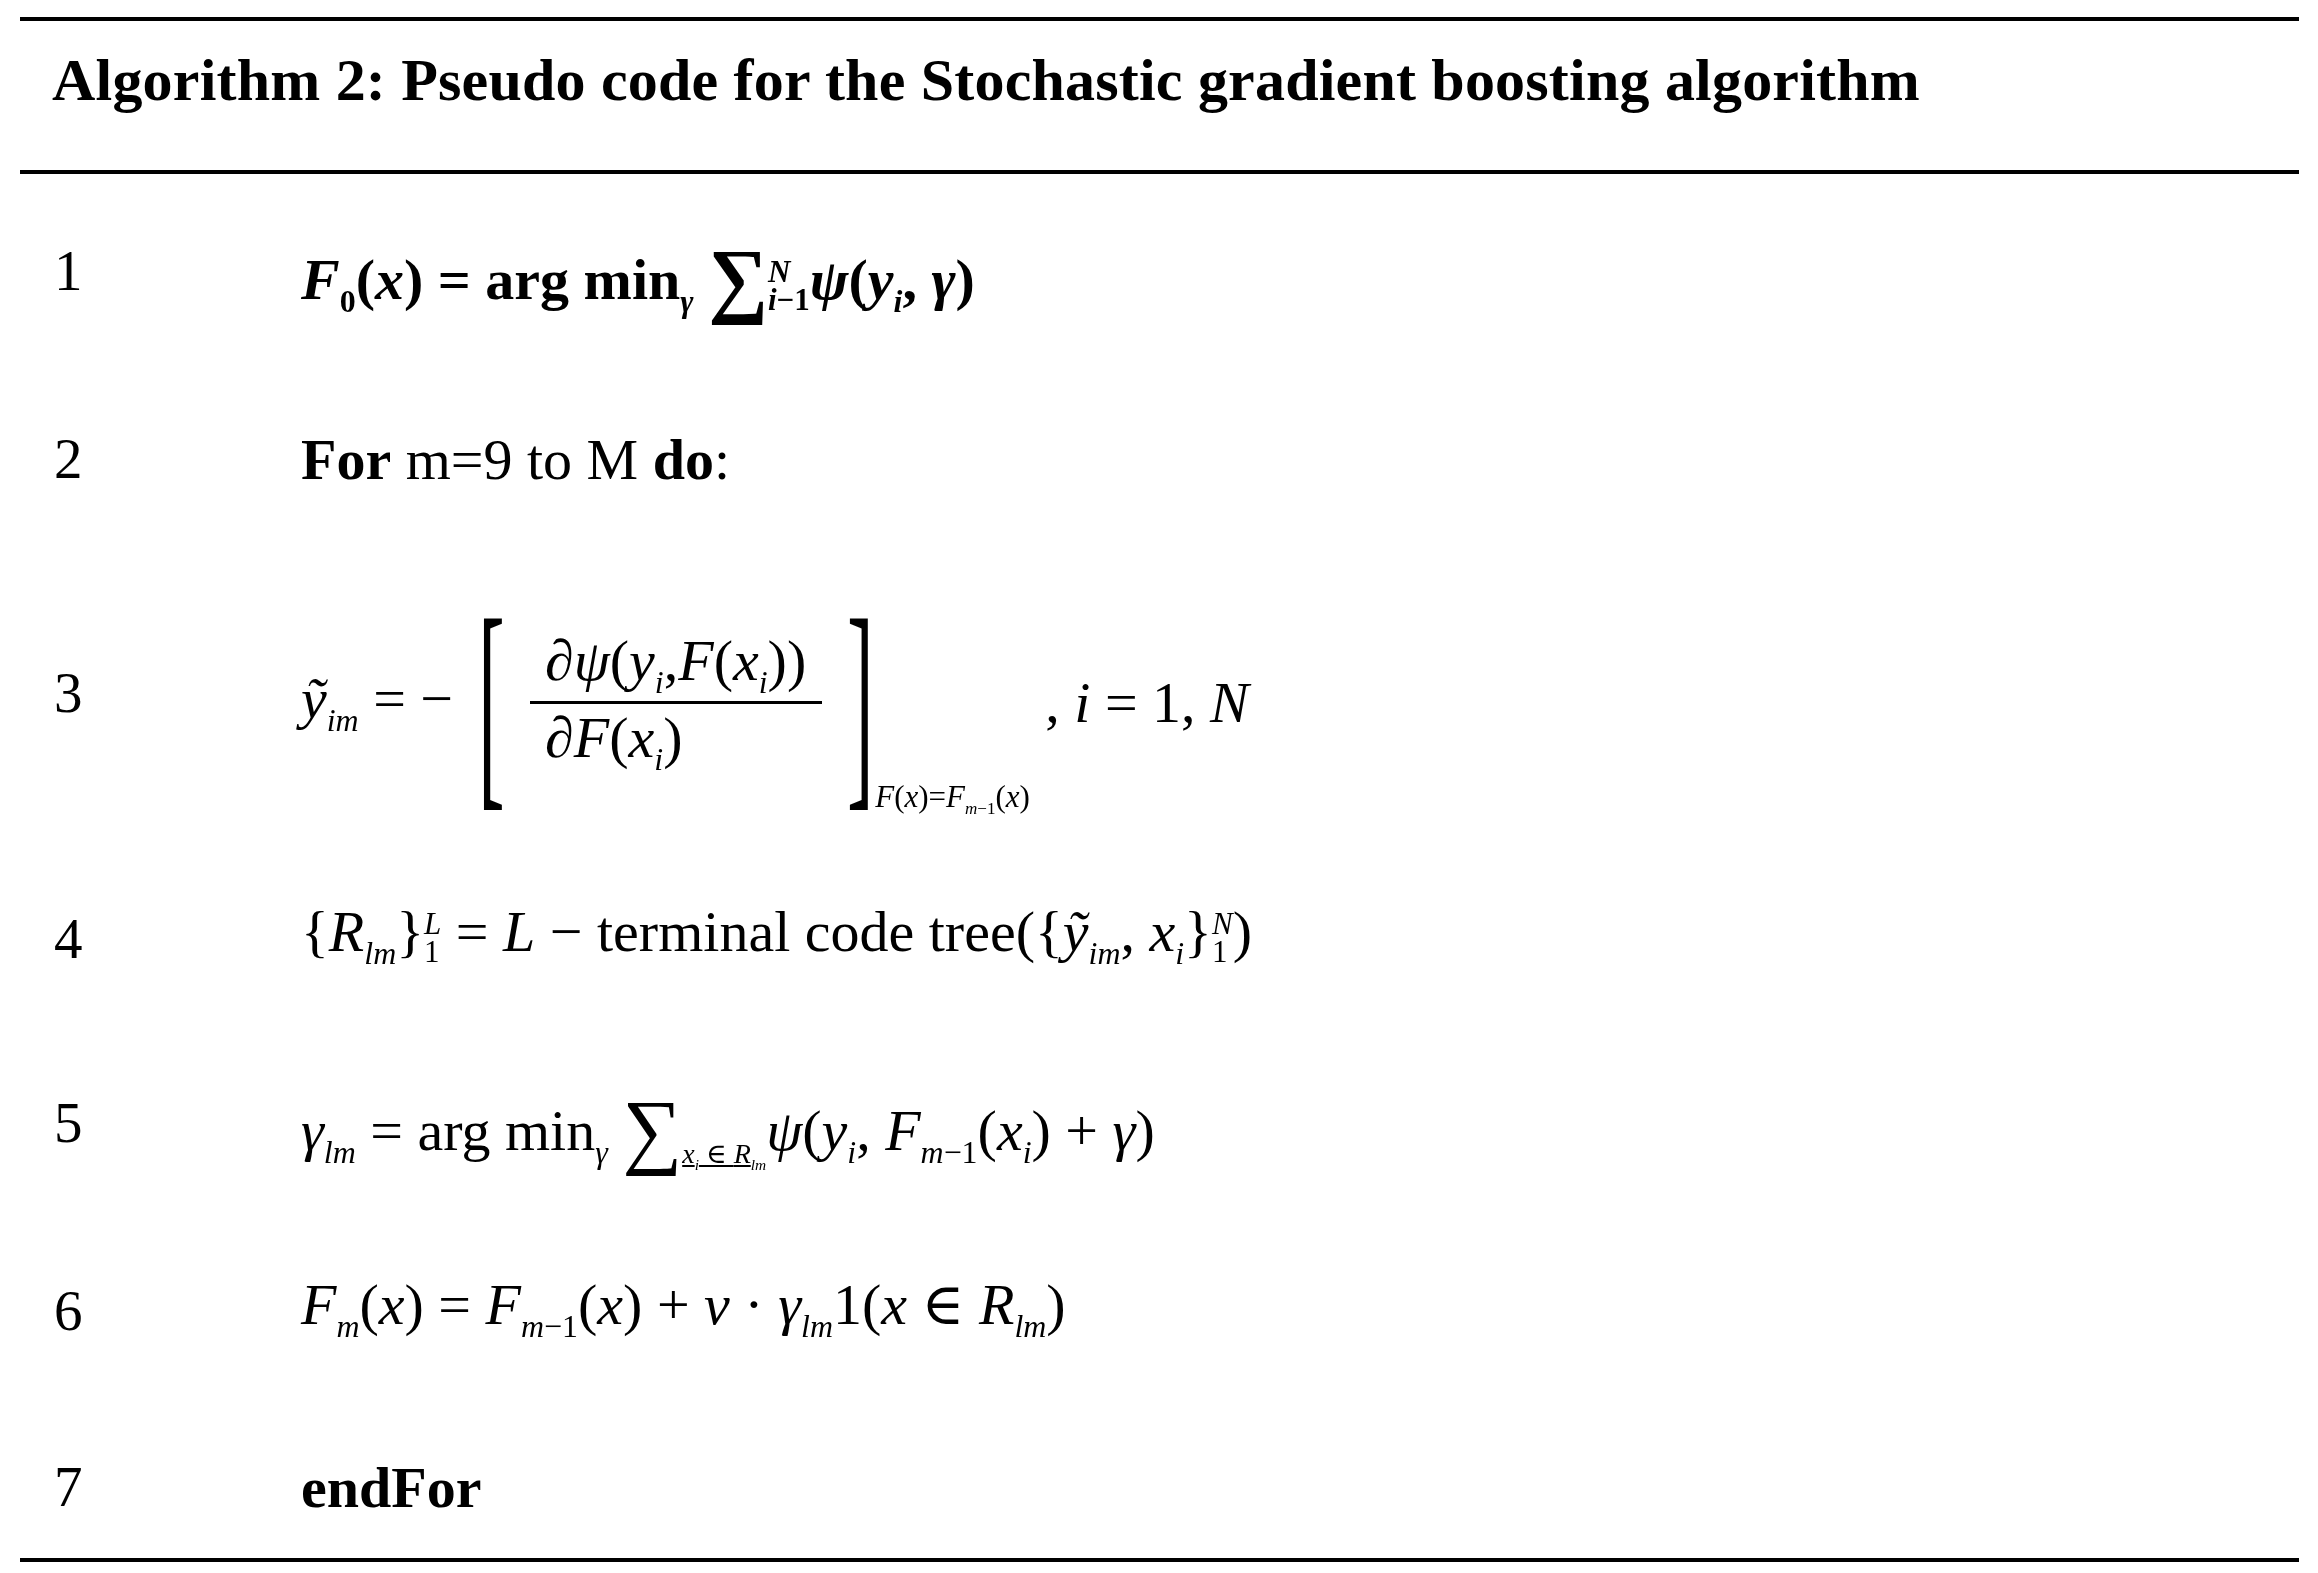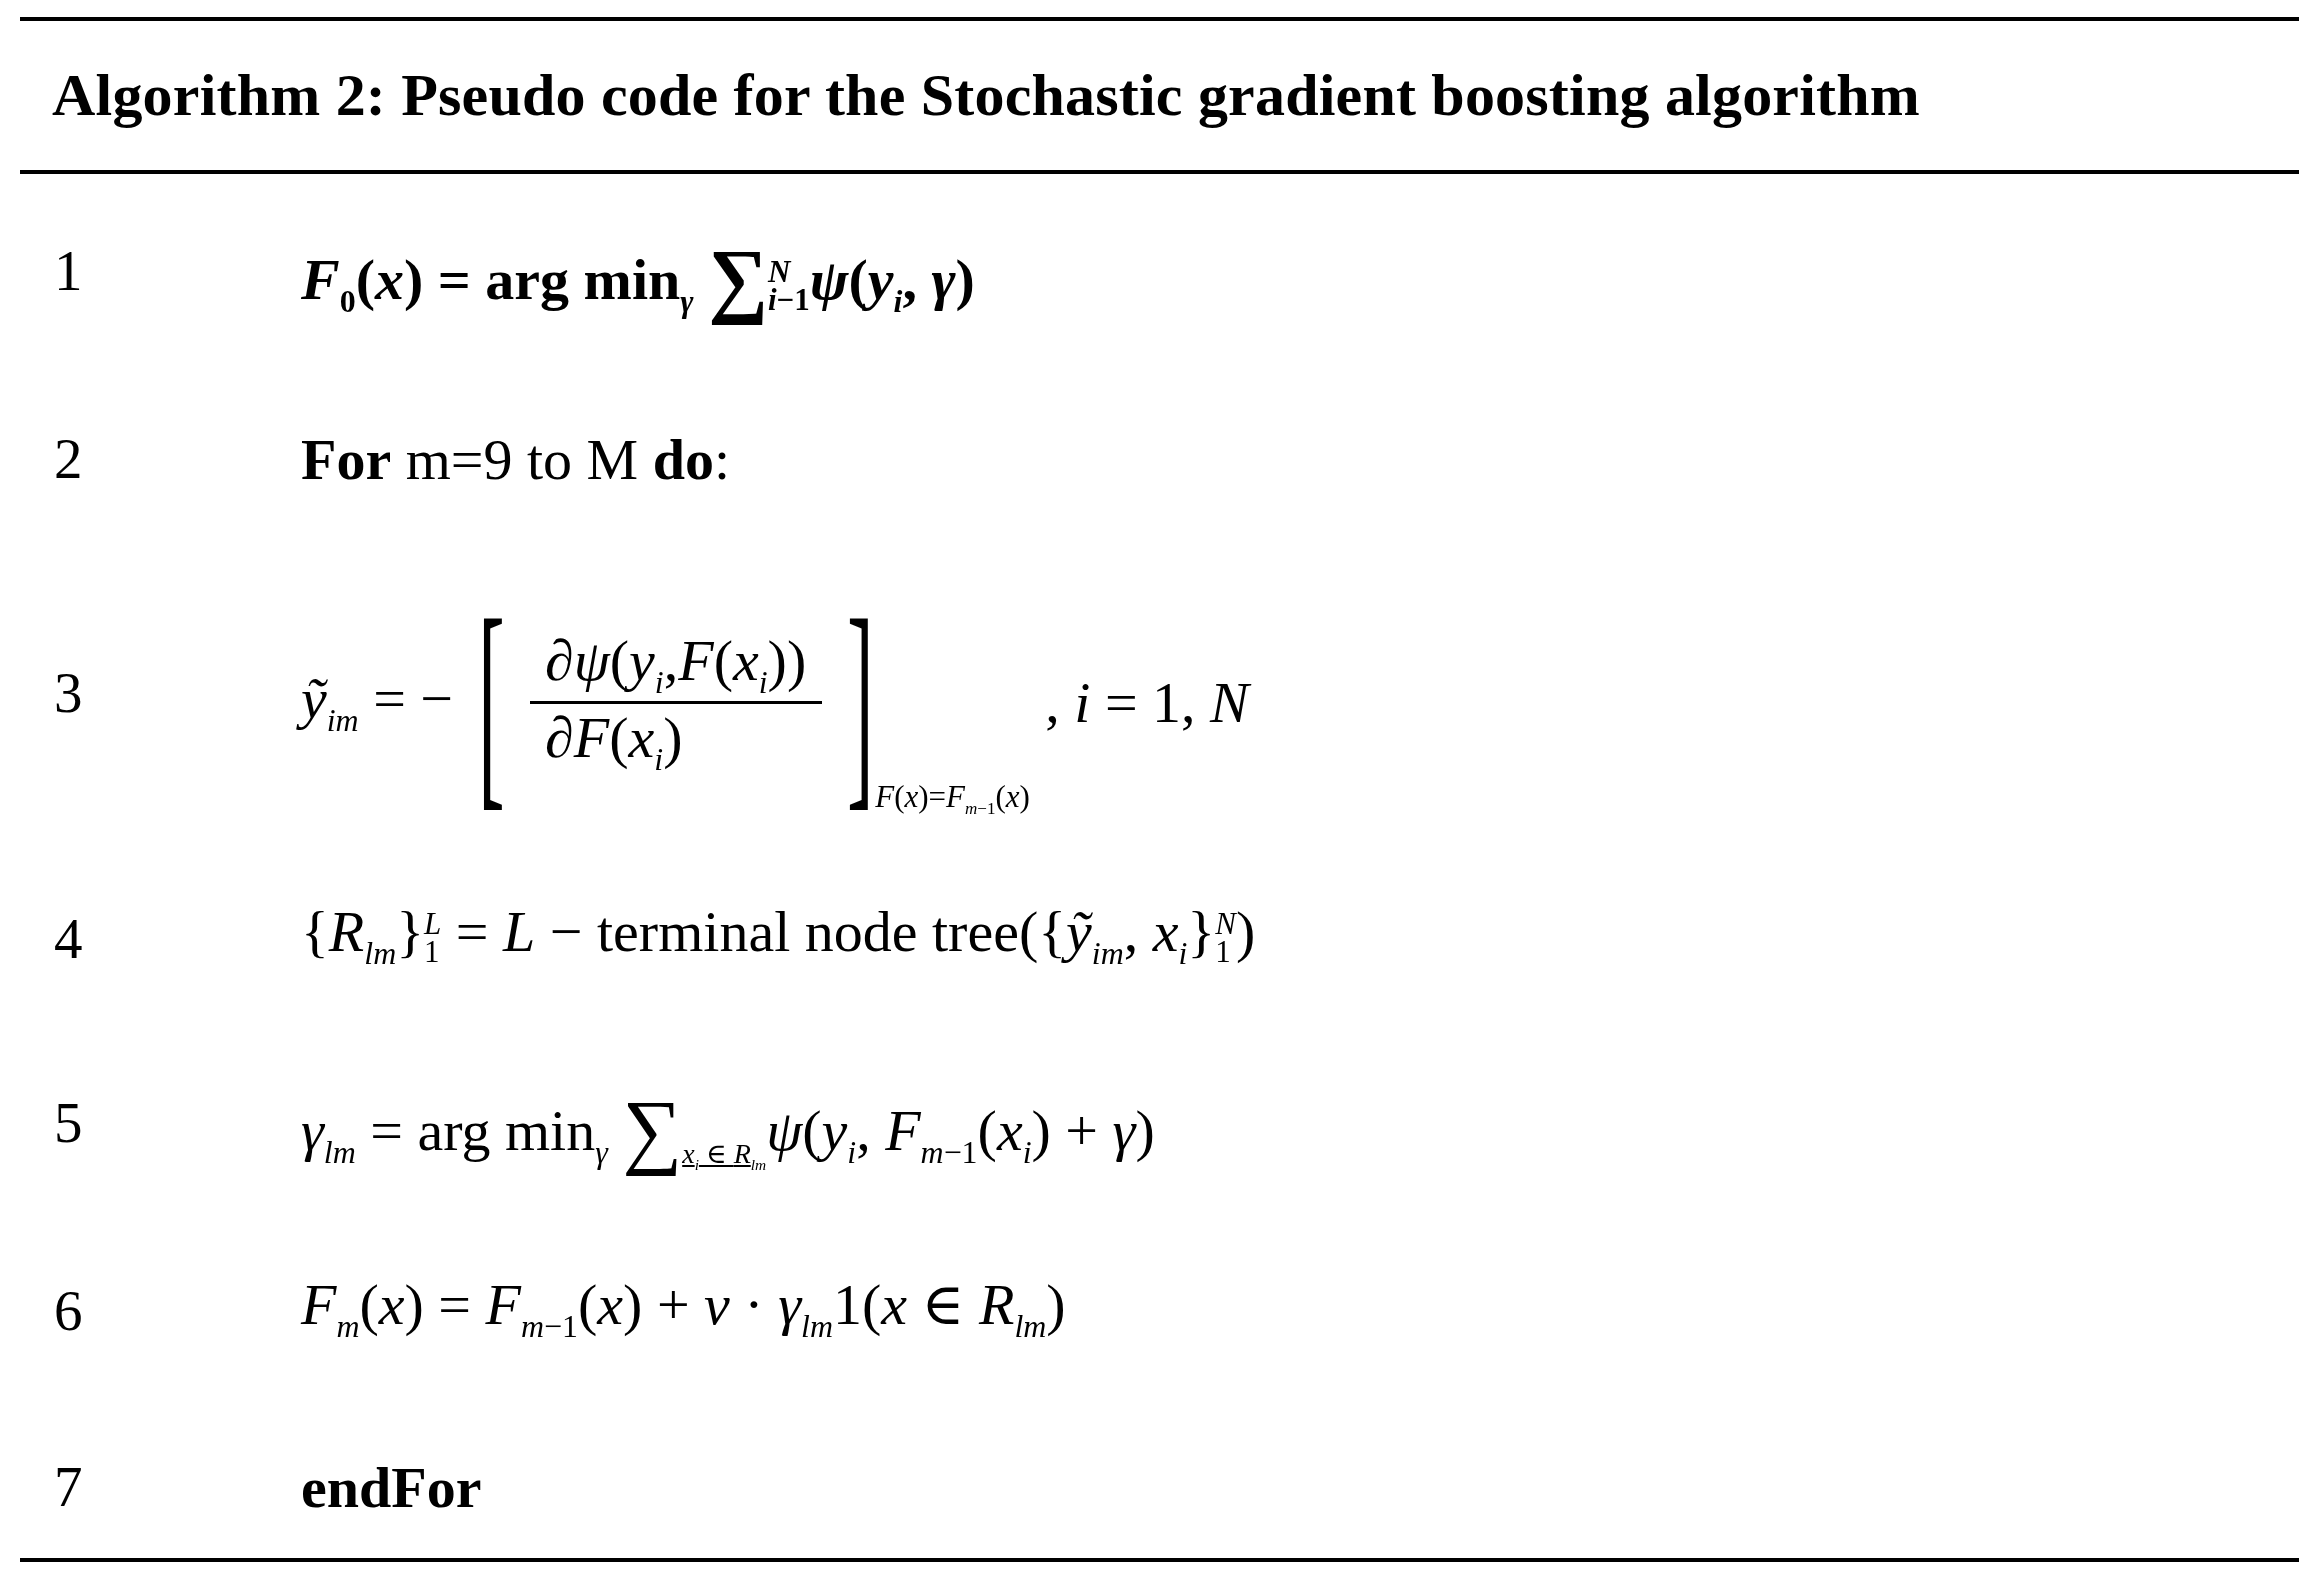--- a/index.html
+++ b/index.html
@@ -1,19 +1,19 @@
 <!DOCTYPE html>
 <html style="font-size:12.3px"><head>
 <meta charset="utf-8">
 <style>
   html, body { margin:0; padding:0; background:#ffffff; }
   body { width:2319px; height:1573px; position:relative; overflow:hidden;
          font-family:"Liberation Serif","DejaVu Serif",serif; color:#000; }
   .rule { position:absolute; left:20px; right:20px; height:3.8px; background:#000; }
-  .title { position:absolute; left:52px; top:61px; font-size:60px; font-weight:bold; white-space:nowrap; letter-spacing:0.2px; }
+  .title { position:absolute; left:52px; top:46px; font-size:60px; font-weight:bold; white-space:nowrap; letter-spacing:0.2px; }
   .row { position:absolute; left:0; width:2319px; }
   .num { position:absolute; left:54px; font-size:57px; }
   .f { position:absolute; left:301px; font-size:58px; white-space:nowrap; }
   i, .it { font-style:italic; }
   sub, sup { font-size:0.55em; }
   .bold { font-weight:bold; }
   .frac { display:inline-block; vertical-align:middle; text-align:left; }
   .frac .n { display:block; padding:0 15.4px; border-bottom:3.8px solid #000; }
   .frac .d { display:block; padding:0 15.4px; }
   .brk { display:inline-block; vertical-align:middle; font-size:230px; line-height:1; font-weight:100; transform:scaleX(0.35); }
@@ -46,21 +46,21 @@
 <div class="row" style="top:572px;">
   <span class="num" style="top:88px;">3</span>
   <span class="f" style="top:15px;">
     <span style="display:inline-block;vertical-align:middle;"><i>ỹ</i><sub><i>im</i></sub> = −</span><span class="brk">[</span><span class="frac"><span class="n">∂<i>ψ</i>(<i>y</i><sub><i>i</i></sub>,<i>F</i>(<i>x</i><sub><i>i</i></sub>))</span><span class="d">∂<i>F</i>(<i>x</i><sub><i>i</i></sub>)</span></span><span class="brk">]</span><span style="display:inline-block;vertical-align:-92px;font-size:31px;margin-left:-23px;"><i>F</i>(<i>x</i>)=<i>F</i><sub><i>m</i>−1</sub>(<i>x</i>)</span><span style="display:inline-block;vertical-align:middle;margin-left:15.4px;">, <i>i</i> = 1, <i>N</i></span>
   </span>
 </div>
 
 <div class="row" style="top:906px;">
   <span class="num">4</span>
   <span class="f" style="top:-7.7px;">
-    {<i>R</i><sub><i>lm</i></sub>}<span class="lim"><span><i>L</i></span><span>1</span></span> = <i>L</i> − <span>terminal node tree</span>({<i>ỹ</i><sub><i>im</i></sub>, <i>x</i><sub><i>i</i></sub>}<span class="lim"><span><i>N</i></span><span>1</span></span>)
+    {<i>R</i><sub><i>lm</i></sub>}<span class="lim"><span><i>L</i></span><span>1</span></span> = <i>L</i> − <span>terminal code tree</span>({<i>ỹ</i><sub><i>im</i></sub>, <i>x</i><sub><i>i</i></sub>}<span class="lim"><span><i>N</i></span><span>1</span></span>)
   </span>
 </div>
 
 <div class="row" style="top:1090px;">
   <span class="num">5</span>
   <span class="f" style="top:-9.2px;">
     <i>γ</i><sub><i>lm</i></sub> = <span>arg min</span><sub><i>γ</i></sub>
     <span class="bigsum">∑</span><sub style="font-size:28px;text-decoration:underline;"><i>x<sub>i</sub></i> ∈ <i>R<sub>lm</sub></i></sub><i>ψ</i>(<i>y</i><sub><i>i</i></sub>, <i>F</i><sub><i>m</i>−1</sub>(<i>x</i><sub><i>i</i></sub>) + <i>γ</i>)
   </span>
 </div>

